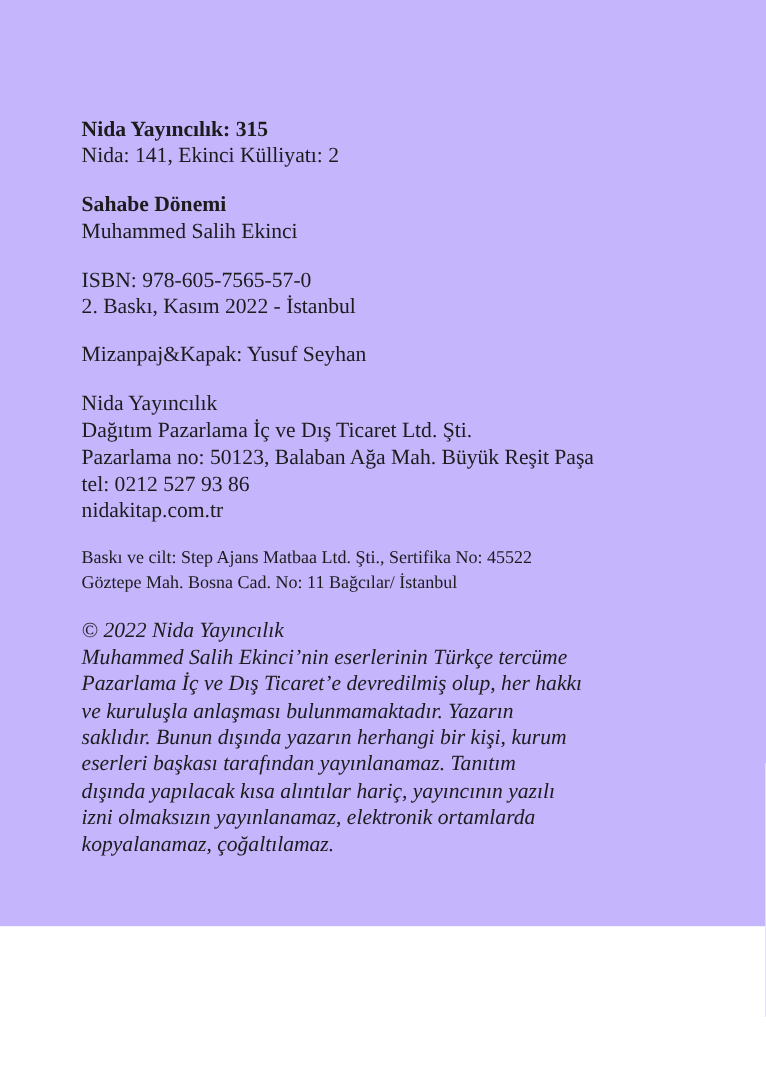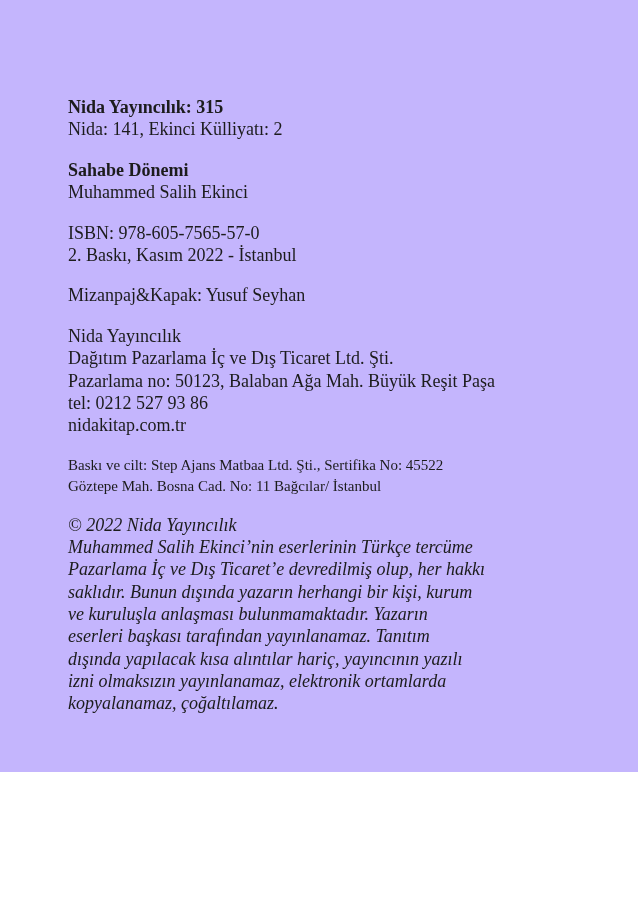--- a/index.html
+++ b/index.html
@@ -73,21 +73,21 @@
 
   <div class="block printer">
     <p>Baskı ve cilt: Step Ajans Matbaa Ltd. Şti., Sertifika No: 45522</p>
     <p>Göztepe Mah. Bosna Cad. No: 11 Bağcılar/ İstanbul</p>
   </div>
 
   <div class="block copyright">
     <p>© 2022 Nida Yayıncılık</p>
     <p>Muhammed Salih Ekinci’nin eserlerinin Türkçe tercüme</p>
     <p>Pazarlama İç ve Dış Ticaret’e devredilmiş olup, her hakkı</p>
+    <p>ve kuruluşla anlaşması bulunmamaktadır. Yazarın</p>
     <p>saklıdır. Bunun dışında yazarın herhangi bir kişi, kurum</p>
-    <p>ve kuruluşla anlaşması bulunmamaktadır. Yazarın</p>
     <p>eserleri başkası tarafından yayınlanamaz. Tanıtım</p>
     <p>dışında yapılacak kısa alıntılar hariç, yayıncının yazılı</p>
     <p>izni olmaksızın yayınlanamaz, elektronik ortamlarda</p>
     <p>kopyalanamaz, çoğaltılamaz.</p>
   </div>
 
 </div>
 
 </body></html>

